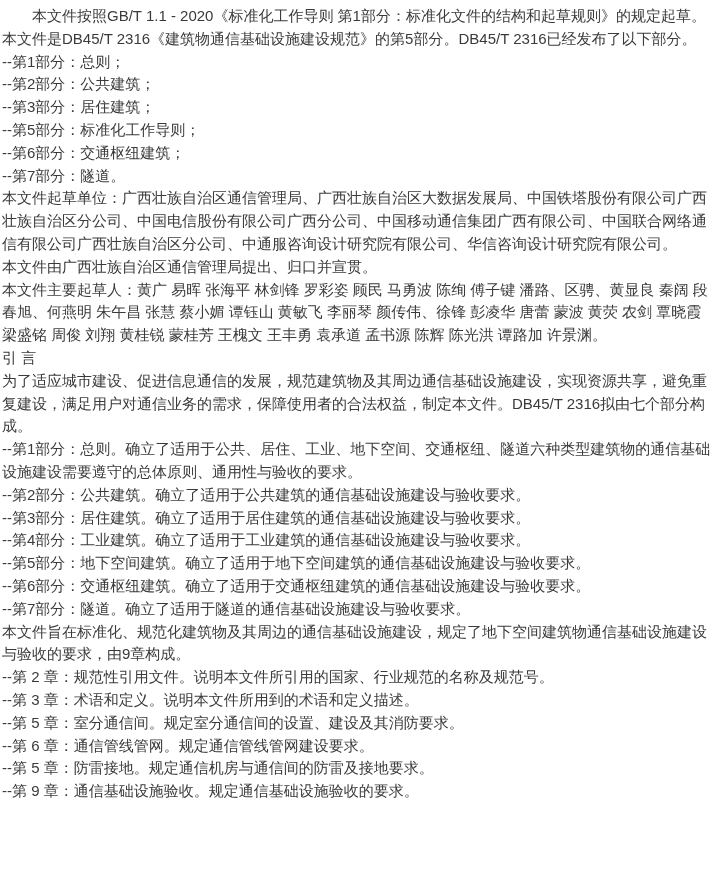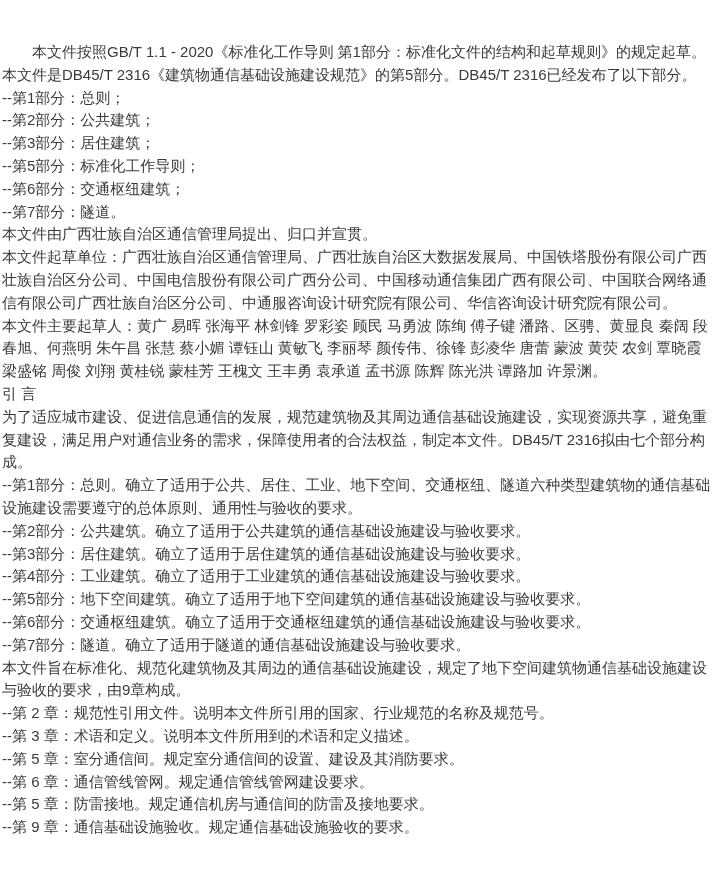--- a/index.html
+++ b/index.html
@@ -19,37 +19,36 @@
     font-size: 15px;
     line-height: 22.8px;
   }
   .doc-body p {
     margin: 0;
     text-align: left;
     word-break: break-all;
   }
   .doc-body p.indent {
     text-indent: 2em;
-    margin-top: 36px;
   }
 </style>
 </head>
 <body>
 
 <div class="doc-body">
     <p class="indent">本文件按照GB/T 1.1 - 2020《标准化工作导则 第1部分：标准化文件的结构和起草规则》的规定起草。</p>
     <p>本文件是DB45/T 2316《建筑物通信基础设施建设规范》的第5部分。DB45/T 2316已经发布了以下部分。</p>
     <p>--第1部分：总则；</p>
     <p>--第2部分：公共建筑；</p>
     <p>--第3部分：居住建筑；</p>
     <p>--第5部分：标准化工作导则；</p>
     <p>--第6部分：交通枢纽建筑；</p>
     <p>--第7部分：隧道。</p>
+    <p>本文件起草单位：广西壮族自治区通信管理局、广西壮族自治区大数据发展局、中国铁塔股份有限公司广西壮族自治区分公司、中国电信股份有限公司广西分公司、中国移动通信集团广西有限公司、中国联合网络通信有限公司广西壮族自治区分公司、中通服咨询设计研究院有限公司、华信咨询设计研究院有限公司。</p>
     <p>本文件由广西壮族自治区通信管理局提出、归口并宣贯。</p>
-    <p>本文件起草单位：广西壮族自治区通信管理局、广西壮族自治区大数据发展局、中国铁塔股份有限公司广西壮族自治区分公司、中国电信股份有限公司广西分公司、中国移动通信集团广西有限公司、中国联合网络通信有限公司广西壮族自治区分公司、中通服咨询设计研究院有限公司、华信咨询设计研究院有限公司。</p>
     <p>本文件主要起草人：黄广 易晖 张海平 林剑锋 罗彩姿 顾民 马勇波 陈绚 傅子键 潘路、区骋、黄显良 秦阔 段春旭、何燕明 朱午昌 张慧 蔡小媚 谭钰山 黄敏飞 李丽琴 颜传伟、徐锋 彭凌华 唐蕾 蒙波 黄荧 农剑 覃晓霞 梁盛铭 周俊 刘翔 黄桂锐 蒙桂芳 王槐文 王丰勇 袁承道 孟书源 陈辉 陈光洪 谭路加 许景渊。</p>
     <p>引 言</p>
     <p>为了适应城市建设、促进信息通信的发展，规范建筑物及其周边通信基础设施建设，实现资源共享，避免重复建设，满足用户对通信业务的需求，保障使用者的合法权益，制定本文件。DB45/T 2316拟由七个部分构成。</p>
     <p>--第1部分：总则。确立了适用于公共、居住、工业、地下空间、交通枢纽、隧道六种类型建筑物的通信基础设施建设需要遵守的总体原则、通用性与验收的要求。</p>
     <p>--第2部分：公共建筑。确立了适用于公共建筑的通信基础设施建设与验收要求。</p>
     <p>--第3部分：居住建筑。确立了适用于居住建筑的通信基础设施建设与验收要求。</p>
     <p>--第4部分：工业建筑。确立了适用于工业建筑的通信基础设施建设与验收要求。</p>
     <p>--第5部分：地下空间建筑。确立了适用于地下空间建筑的通信基础设施建设与验收要求。</p>
     <p>--第6部分：交通枢纽建筑。确立了适用于交通枢纽建筑的通信基础设施建设与验收要求。</p>
     <p>--第7部分：隧道。确立了适用于隧道的通信基础设施建设与验收要求。</p>

